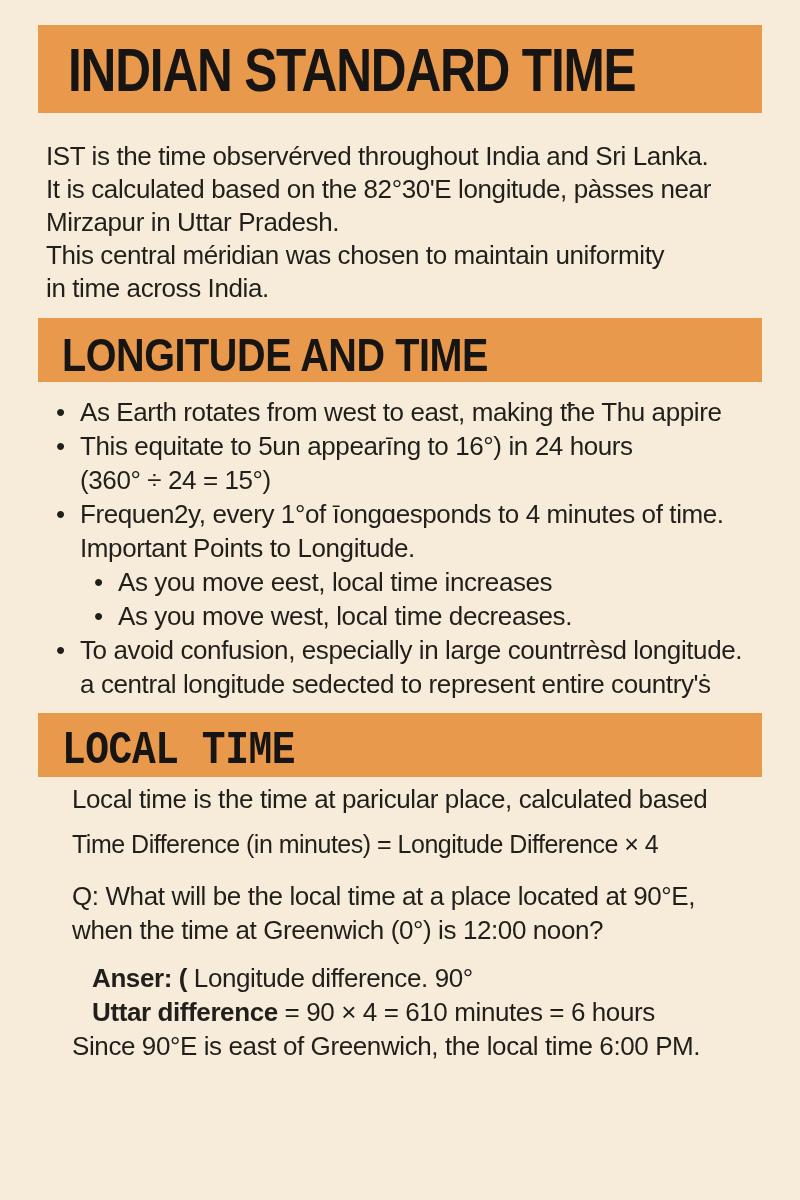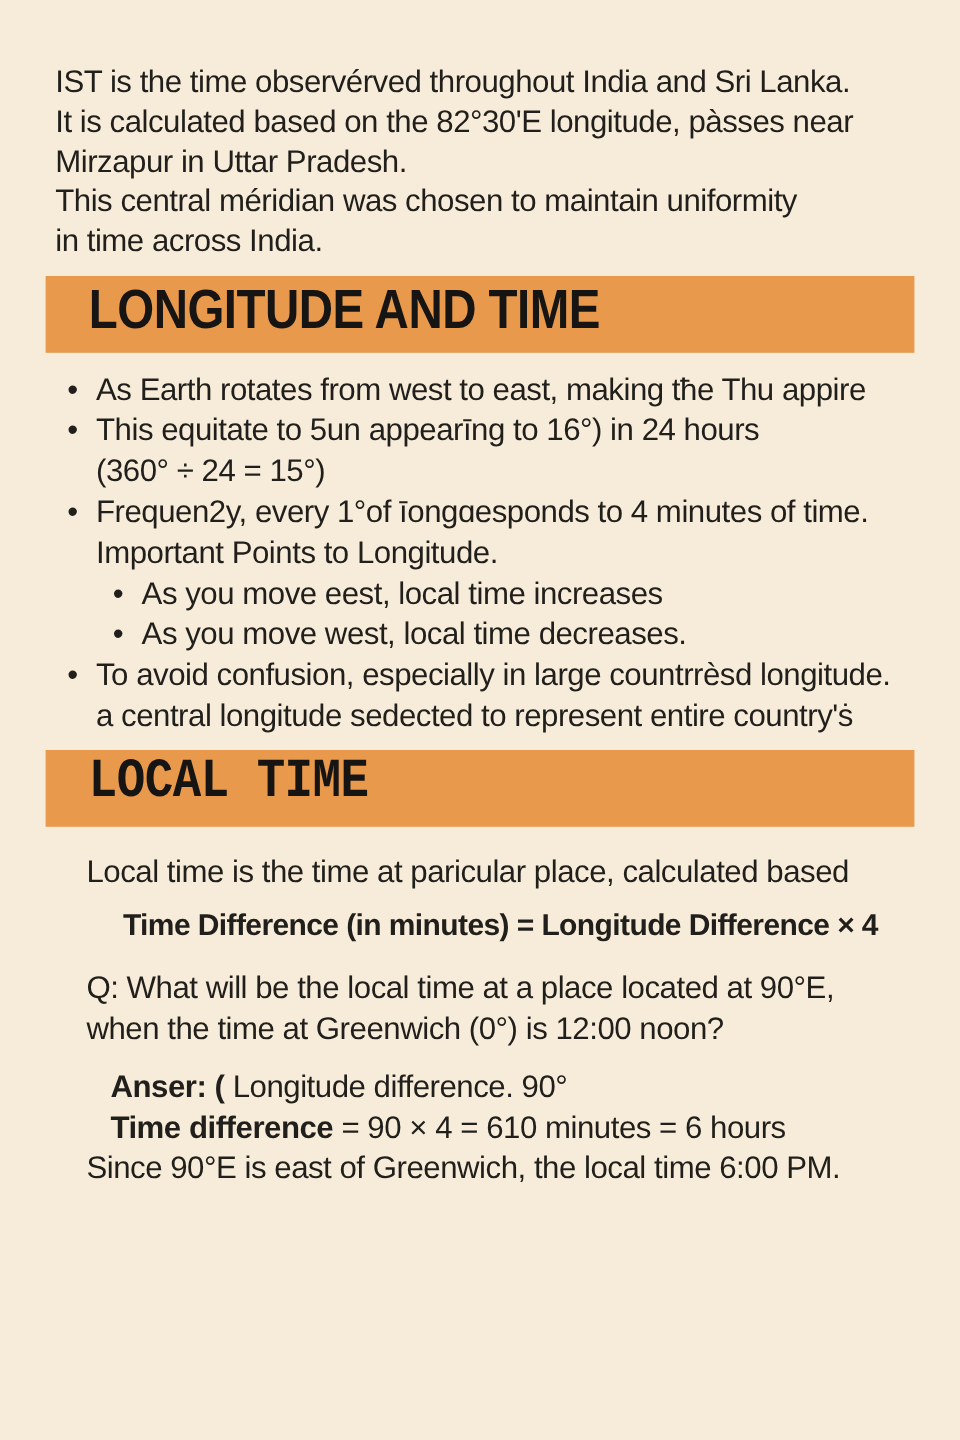--- a/index.html
+++ b/index.html
@@ -22,22 +22,22 @@
     padding-left:30px;
   }
   .title-text {
     font-size:62px; font-weight:700; letter-spacing:-1.5px;
     color:#171513;
     transform:scaleX(0.80); transform-origin:left center;
     white-space:nowrap;
   }
   .section-banner {
     height:64px;
-    display:flex; align-items:flex-start;
-    padding-left:36px;
+    display:flex; align-items:flex-end;
+    padding-left:24px;
   }
   .section-title {
     font-size:46px; font-weight:700; letter-spacing:-0.5px;
     color:#171513;
     transform:scaleX(0.86); transform-origin:left center;
     white-space:nowrap;
   }
   .bodytext { font-size:26px; letter-spacing:-0.4px; line-height:33px; }
   .line { white-space:nowrap; }
 
@@ -47,31 +47,34 @@
 
   #bullet-list { margin:13px 0 0 18px; font-size:26px; letter-spacing:-0.4px; line-height:34px; }
   .brow { display:flex; }
   .brow .bdot { width:24px; flex:0 0 24px; }
   .brow .blines { flex:1; }
   .brow.sub { margin-left:38px; }
 
   #banner-local { margin-top:12px;font-family:Liberation Mono, monospace; }
 
   .local-block { margin-left:34px; font-size:26px; letter-spacing:-0.4px; line-height:34px; }
-  #local-para { margin-top:20px; }
-  #formula-line { margin-top:13px; font-weight:700; font-size:25px; letter-spacing:-0.5px; line-height:30px;text-align:center; }
+  #local-para { margin-top:5px; }
+  #formula-line { margin-top:13px; font-weight:400; font-size:25px; letter-spacing:-0.5px; line-height:30px; }
   #question { margin-top:20px; }
   #answer { margin-top:14px; }
   .b { font-weight:700;margin-left:20px; }
 </style>
 </head>
 <body>
 
 <div class="page">
 
+  <div class="banner title-banner">
+    <div class="title-text">INDIAN STANDARD TIME</div>
+  </div>
 
   <div id="intro" class="bodytext">
     <div class="line">IST is the time observérved throughout India and Sri Lanka.</div>
     <div class="line">It is calculated based on the 82°30'E longitude, pàsses near</div>
     <div class="line">Mirzapur in Uttar Pradesh.</div>
     <div class="line">This central méridian was chosen to maintain uniformity</div>
     <div class="line">in time across India.</div>
   </div>
 
   <div id="banner-longitude" class="banner section-banner">
@@ -137,17 +140,17 @@
 
   <div id="formula-line" class="local-block line">Time Difference (in minutes) = Longitude Difference × 4</div>
 
   <div id="question" class="local-block">
     <div class="line">Q: What will be the local time at a place located at 90°E,</div>
     <div class="line">when the time at Greenwich (0°) is 12:00 noon?</div>
   </div>
 
   <div id="answer" class="local-block">
     <div class="line"><span class="b">Anser: (</span><span> Longitude difference. 90°</span></div>
-    <div class="line"><span class="b">Time difference</span><span> = 90 × 4 = 610 minutes = 6 hours</span></div>
+    <div class="line"><span class="b">Uttar difference</span><span> = 90 × 4 = 610 minutes = 6 hours</span></div>
     <div class="line">Since 90°E is east of Greenwich, the local time 6:00 PM.</div>
   </div>
 
 </div>
 
 </body></html>

